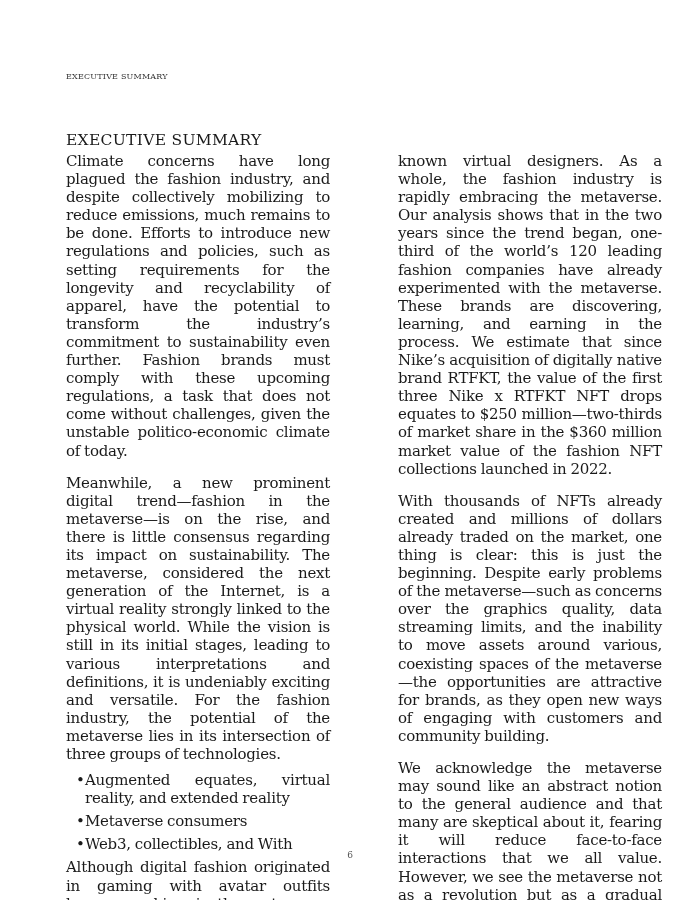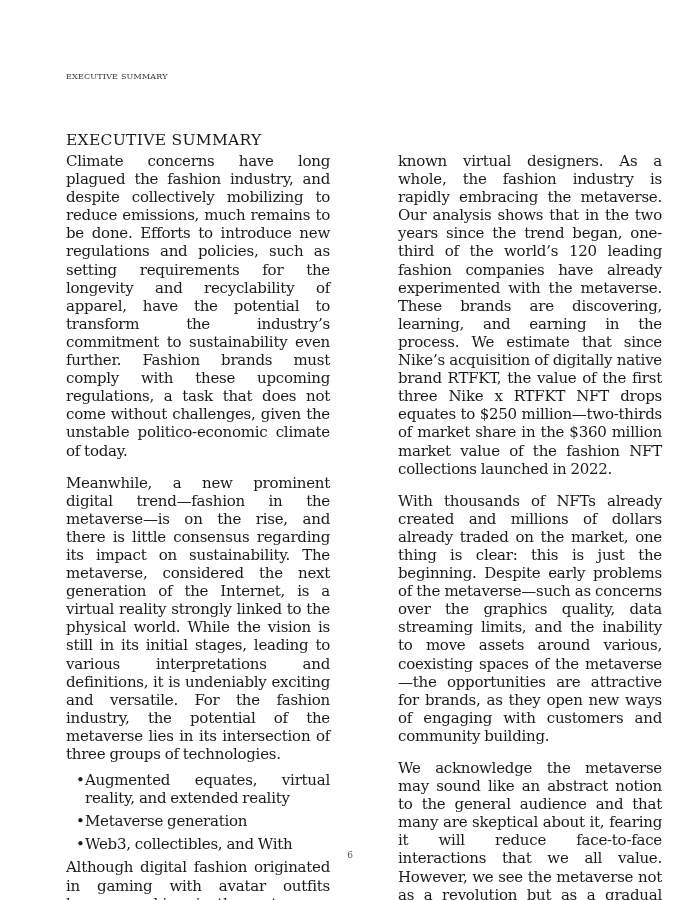--- a/index.html
+++ b/index.html
@@ -83,21 +83,21 @@
 <div class="col col-left">
   <p>Climate concerns have long plagued the fashion industry, and despite collectively mobilizing to reduce emissions, much remains to be done. Efforts to introduce new regulations and policies, such as setting requirements for the longevity and recyclability of apparel, have the potential to transform the industry’s commitment to sustainability even further. Fashion brands must comply with these upcoming regulations, a task that does not come without challenges, given the unstable politico-economic climate of today.</p>
   <p style="margin-bottom:8px;">Meanwhile, a new prominent digital trend—fashion in the metaverse—is on the rise, and there is little consensus regarding its impact on sustainability. The metaverse, considered the next generation of the Internet, is a virtual reality strongly linked to the physical world. While the vision is still in its initial stages, leading to various interpretations and definitions, it is undeniably exciting and versatile. For the fashion industry, the potential of the metaverse lies in its intersection of three groups of technologies.</p>
   <ul class="bullets">
     <li>
       <span class="bullet">•</span>
       <span>Augmented equates, virtual reality, and extended reality</span>
     </li>
     <li>
       <span class="bullet">•</span>
-      <span>Metaverse generation</span>
+      <span>Metaverse consumers</span>
     </li>
     <li>
       <span class="bullet">•</span>
       <span>Web3, collectibles, and With</span>
     </li>
   </ul>
   <p class="cont">Although digital fashion originated in gaming with avatar outfits known as skins, in the metaverse, nothing limits a designer’s imagination. Metaverse fashion can look like augmented reality clothing, digital art, or even phigital items that connect physical and virtual realities. Several forward-thinking brands have already created digital spaces on metaverse platforms, while others have launched NFT drops alongside well-</p>
 </div>
 
 <div class="col col-right">

